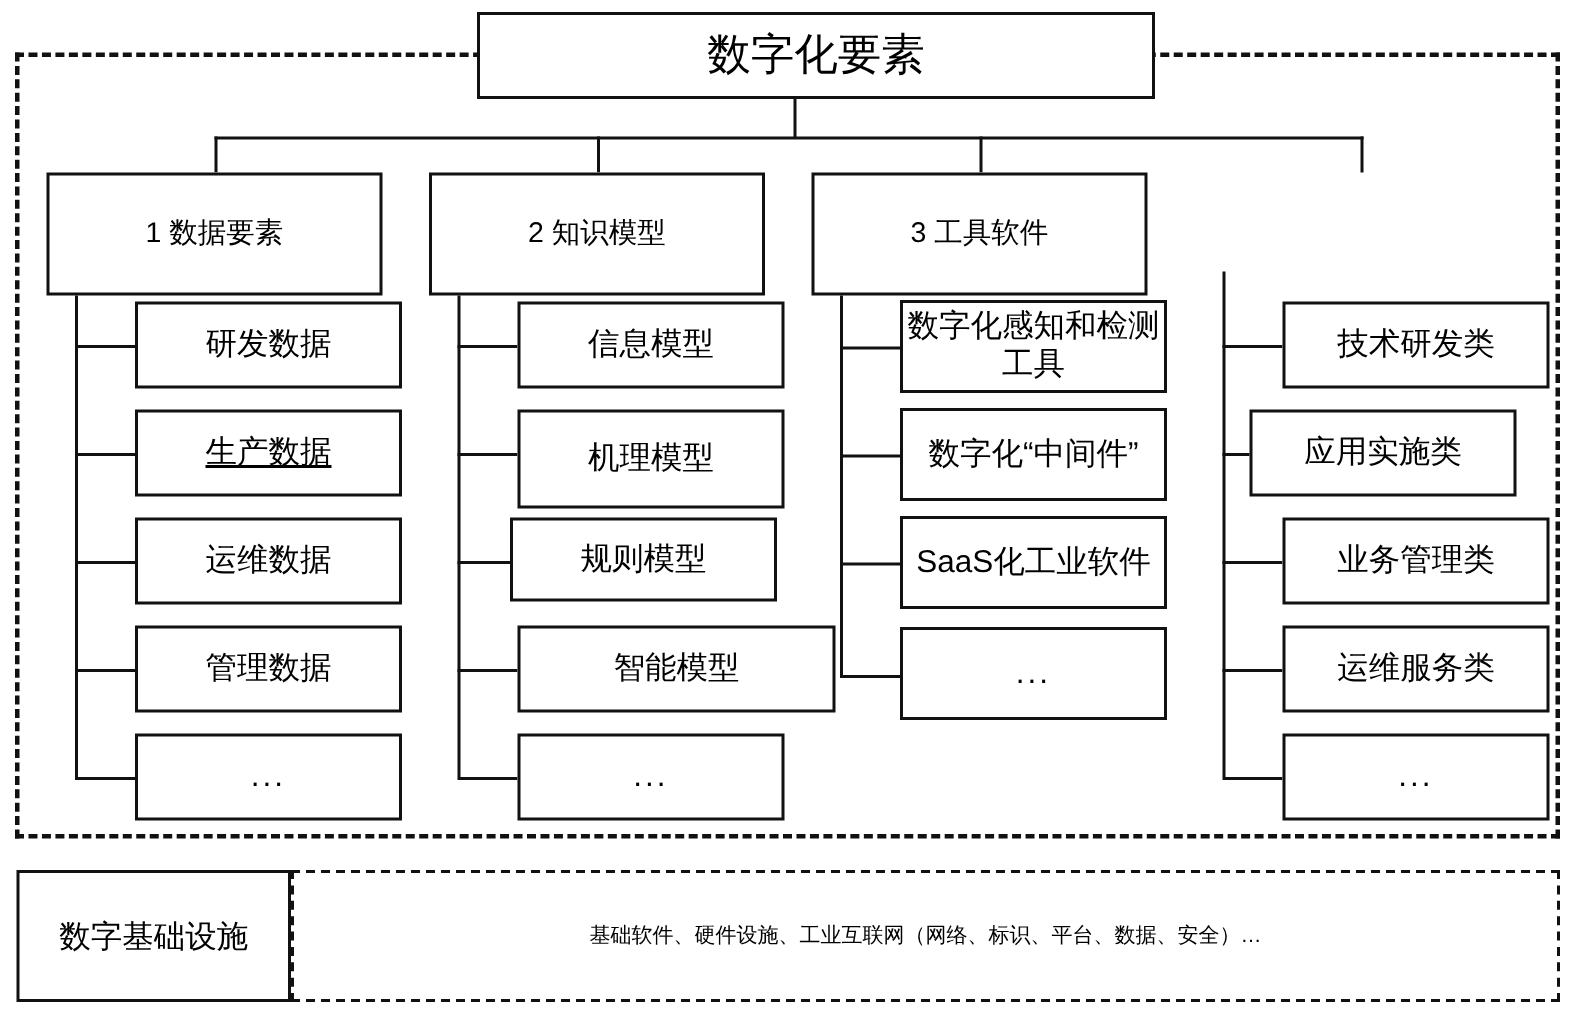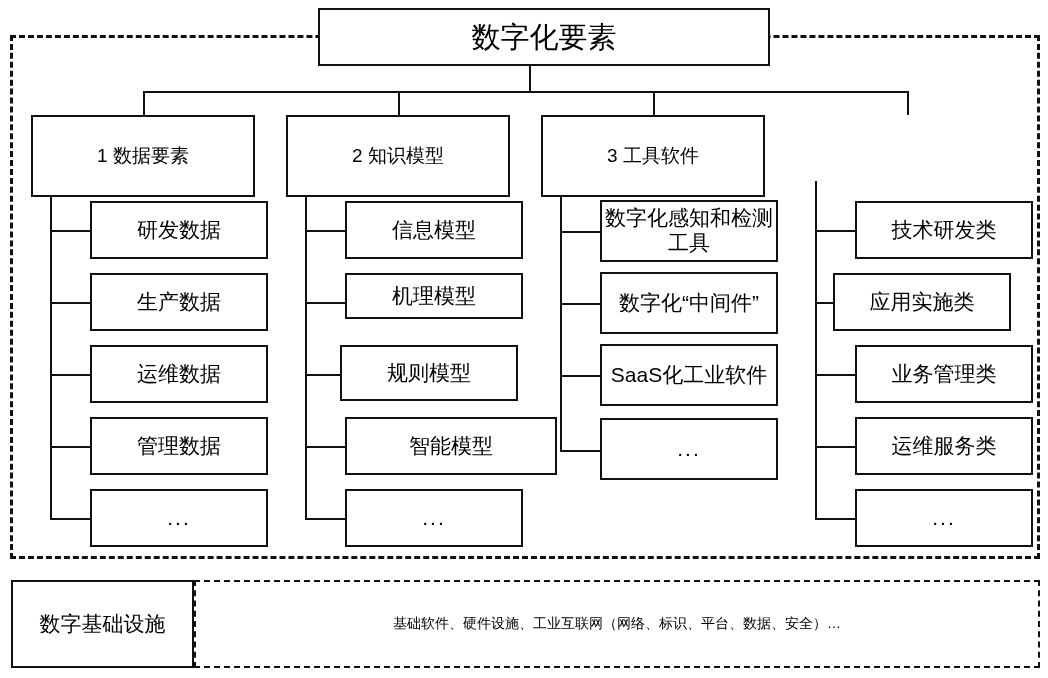--- a/index.html
+++ b/index.html
@@ -142,21 +142,21 @@
   <div class="line-v" style="left:50px; top:181px; height:337px;"></div>
   <div class="line-h" style="left:50px; top:230px; width:40px;"></div>
   <div class="line-h" style="left:50px; top:302px; width:40px;"></div>
   <div class="line-h" style="left:50px; top:374px; width:40px;"></div>
   <div class="line-h" style="left:50px; top:446px; width:40px;"></div>
   <div class="line-h" style="left:50px; top:518px; width:40px;"></div>
 
   <div class="box leaf" style="left:90px; top:201px; width:178px; height:58px;">
     <span>研发数据</span>
   </div>
-  <div class="box leaf" style="left:90px; top:273px; width:178px; height:58px;">
+  <div class="box leaf" style="left:90px; top:273px; width:178px; height:58px;text-decoration:underline;">
     <span>生产数据</span>
   </div>
   <div class="box leaf" style="left:90px; top:345px; width:178px; height:58px;">
     <span>运维数据</span>
   </div>
   <div class="box leaf" style="left:90px; top:417px; width:178px; height:58px;">
     <span>管理数据</span>
   </div>
   <div class="box leaf ellipsis" style="left:90px; top:489px; width:178px; height:58px;">
     <span>...</span>
@@ -168,21 +168,21 @@
   <div class="line-v" style="left:305px; top:181px; height:337px;"></div>
   <div class="line-h" style="left:305px; top:230px; width:40px;"></div>
   <div class="line-h" style="left:305px; top:302px; width:40px;"></div>
   <div class="line-h" style="left:305px; top:374px; width:40px;"></div>
   <div class="line-h" style="left:305px; top:446px; width:40px;"></div>
   <div class="line-h" style="left:305px; top:518px; width:40px;"></div>
 
   <div class="box leaf" style="left:345px; top:201px; width:178px; height:58px;">
     <span>信息模型</span>
   </div>
-  <div class="box leaf" style="left:345px; top:273px; width:178px; height:46px;">
+  <div class="box leaf" style="left:345px; top:273px; width:178px; height:66px;">
     <span>机理模型</span>
   </div>
   <div class="box leaf" style="left:340px; top:345px; width:178px; height:56px;">
     <span>规则模型</span>
   </div>
   <div class="box leaf" style="left:345px; top:417px; width:212px; height:58px;">
     <span>智能模型</span>
   </div>
   <div class="box leaf ellipsis" style="left:345px; top:489px; width:178px; height:58px;">
     <span>...</span>

